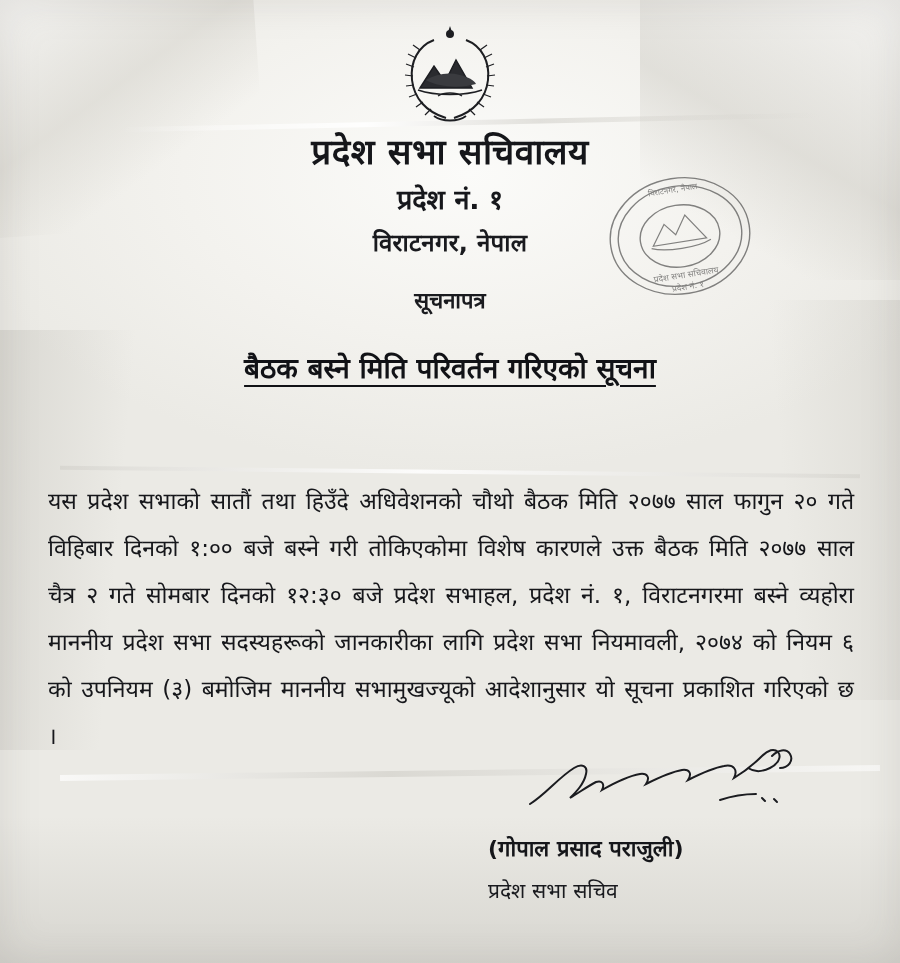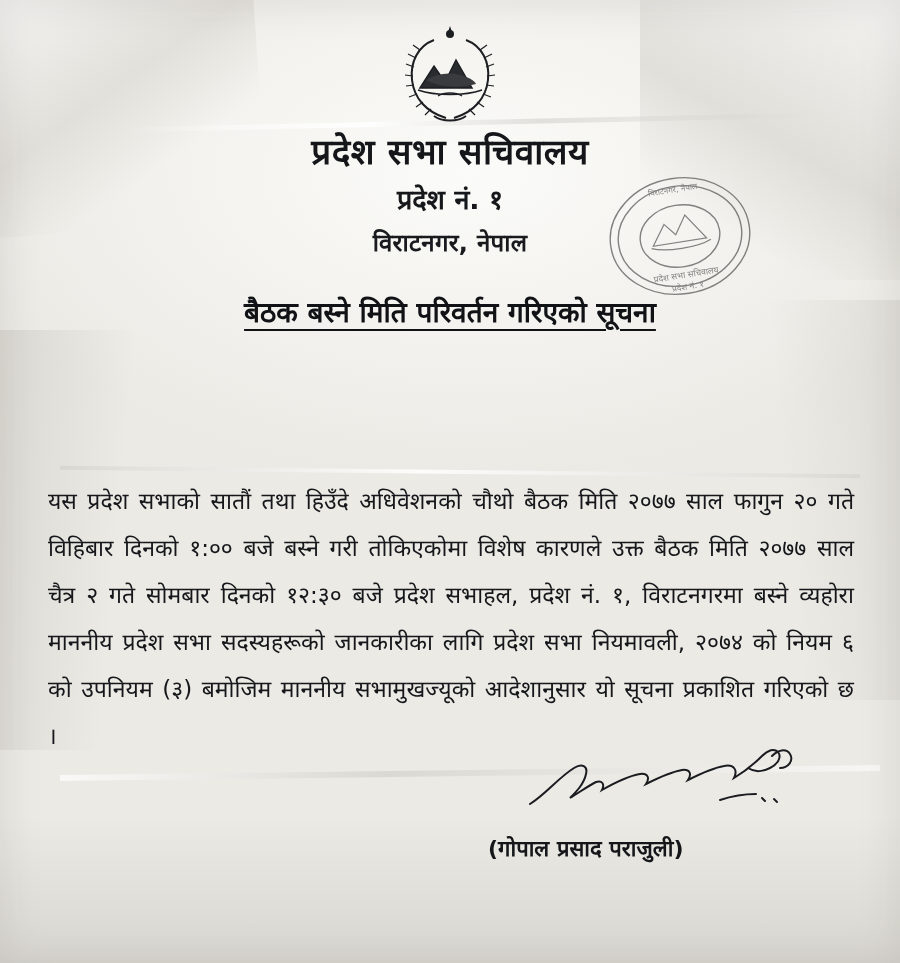--- a/index.html
+++ b/index.html
@@ -250,20 +250,21 @@
           <circle cx="60" cy="12" r="4"></circle>
           <path d="M60 4 l2 6 h-4 z"></path>
         </g>
       </svg>
     </div>
 
     <div class="title-block">
       <div class="org-title">प्रदेश सभा सचिवालय</div>
       <div class="org-sub1">प्रदेश नं. १</div>
       <div class="org-sub2">विराटनगर, नेपाल</div>
+      <div class="doc-kind">सूचनापत्र</div>
       <div class="doc-subject">बैठक बस्ने मिति परिवर्तन गरिएको सूचना</div>
     </div>
 
     <div class="stamp">
       <svg viewBox="0 0 152 128" width="152" height="128" aria-hidden="true">
         <g fill="none" stroke="#3b3b3b" stroke-width="1.4">
           <ellipse cx="76" cy="64" rx="70" ry="58"></ellipse>
           <ellipse cx="76" cy="64" rx="62" ry="50"></ellipse>
           <ellipse cx="76" cy="64" rx="40" ry="31"></ellipse>
         </g>
@@ -290,18 +291,19 @@
           <path d="M250 14 C256 8 264 6 268 12 C272 19 266 26 258 26"></path>
           <path d="M198 58 C210 54 222 52 234 52"></path>
           <path d="M240 56 l3 3"></path>
           <path d="M252 57 l3 3"></path>
         </g>
       </svg>
     </div>
 
     <div class="sign-block">
       <div class="signer-name">(गोपाल प्रसाद पराजुली)</div>
+      <div class="signer-post">प्रदेश सभा सचिव</div>
     </div>
 
   </div>
 
   <div class="page-edge"></div>
 </div>
 
 </body></html>

